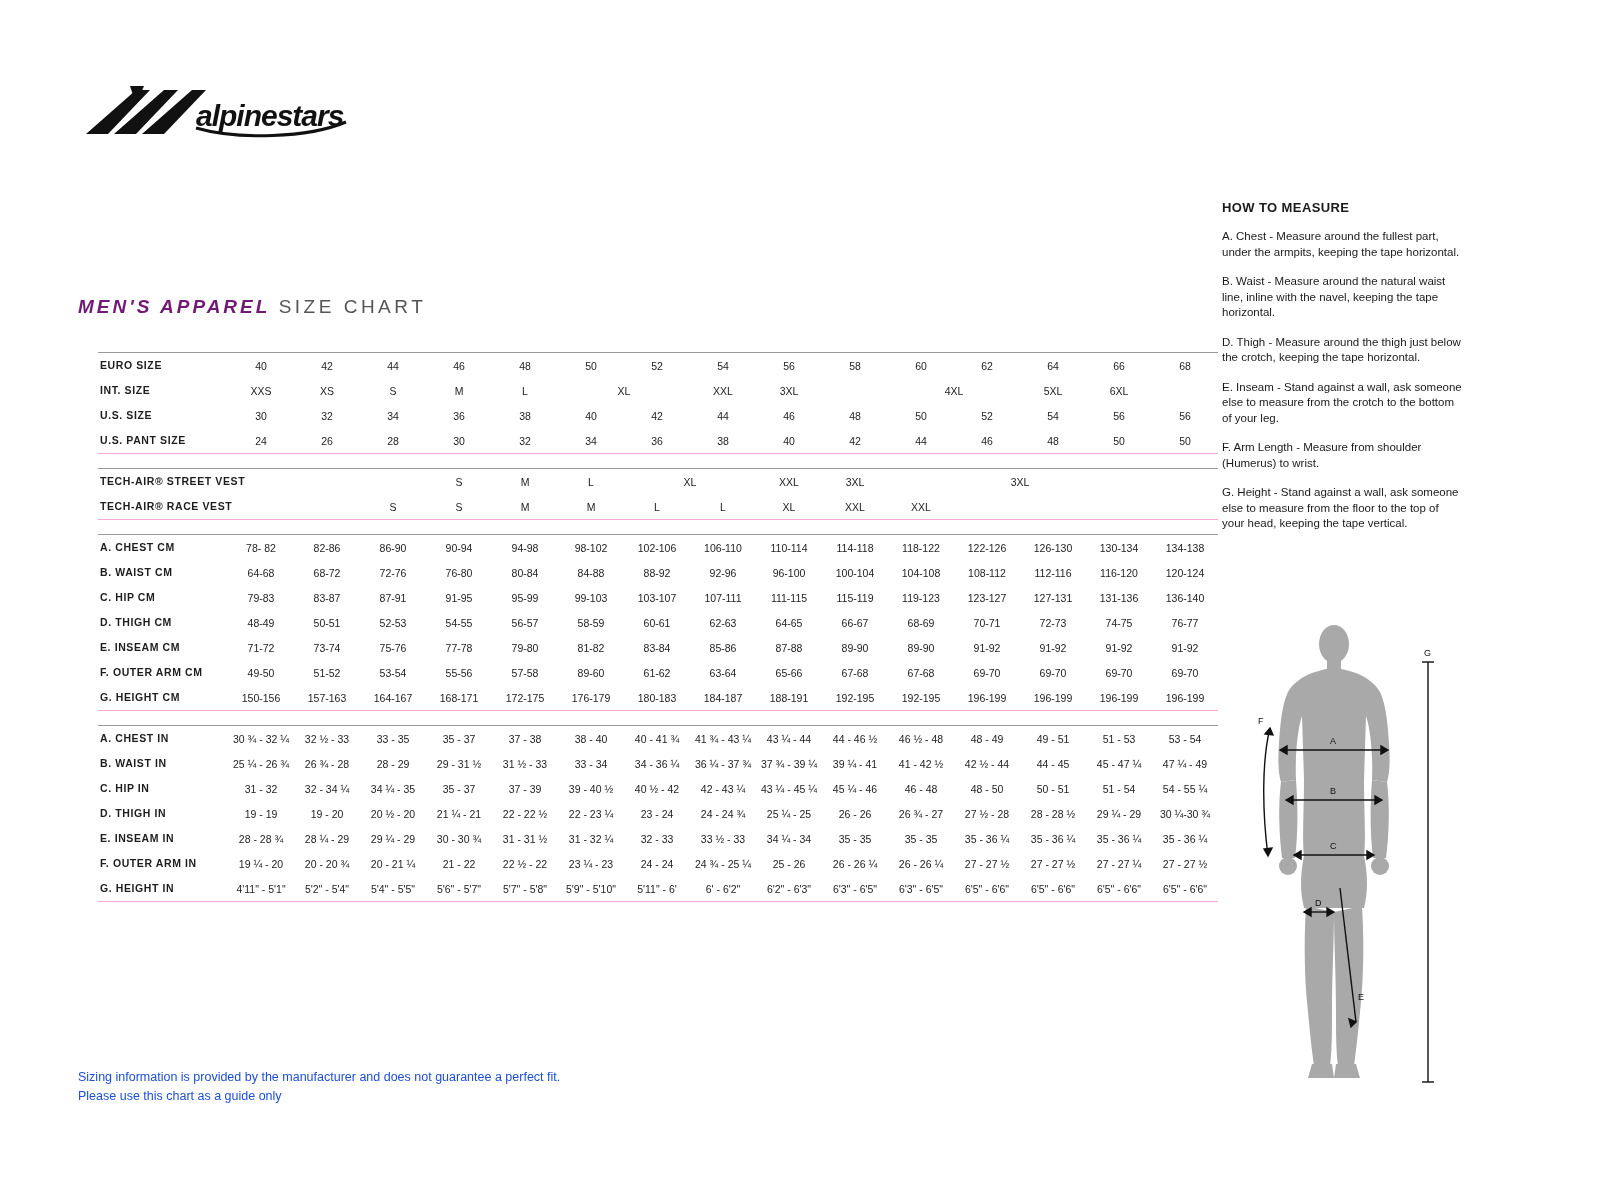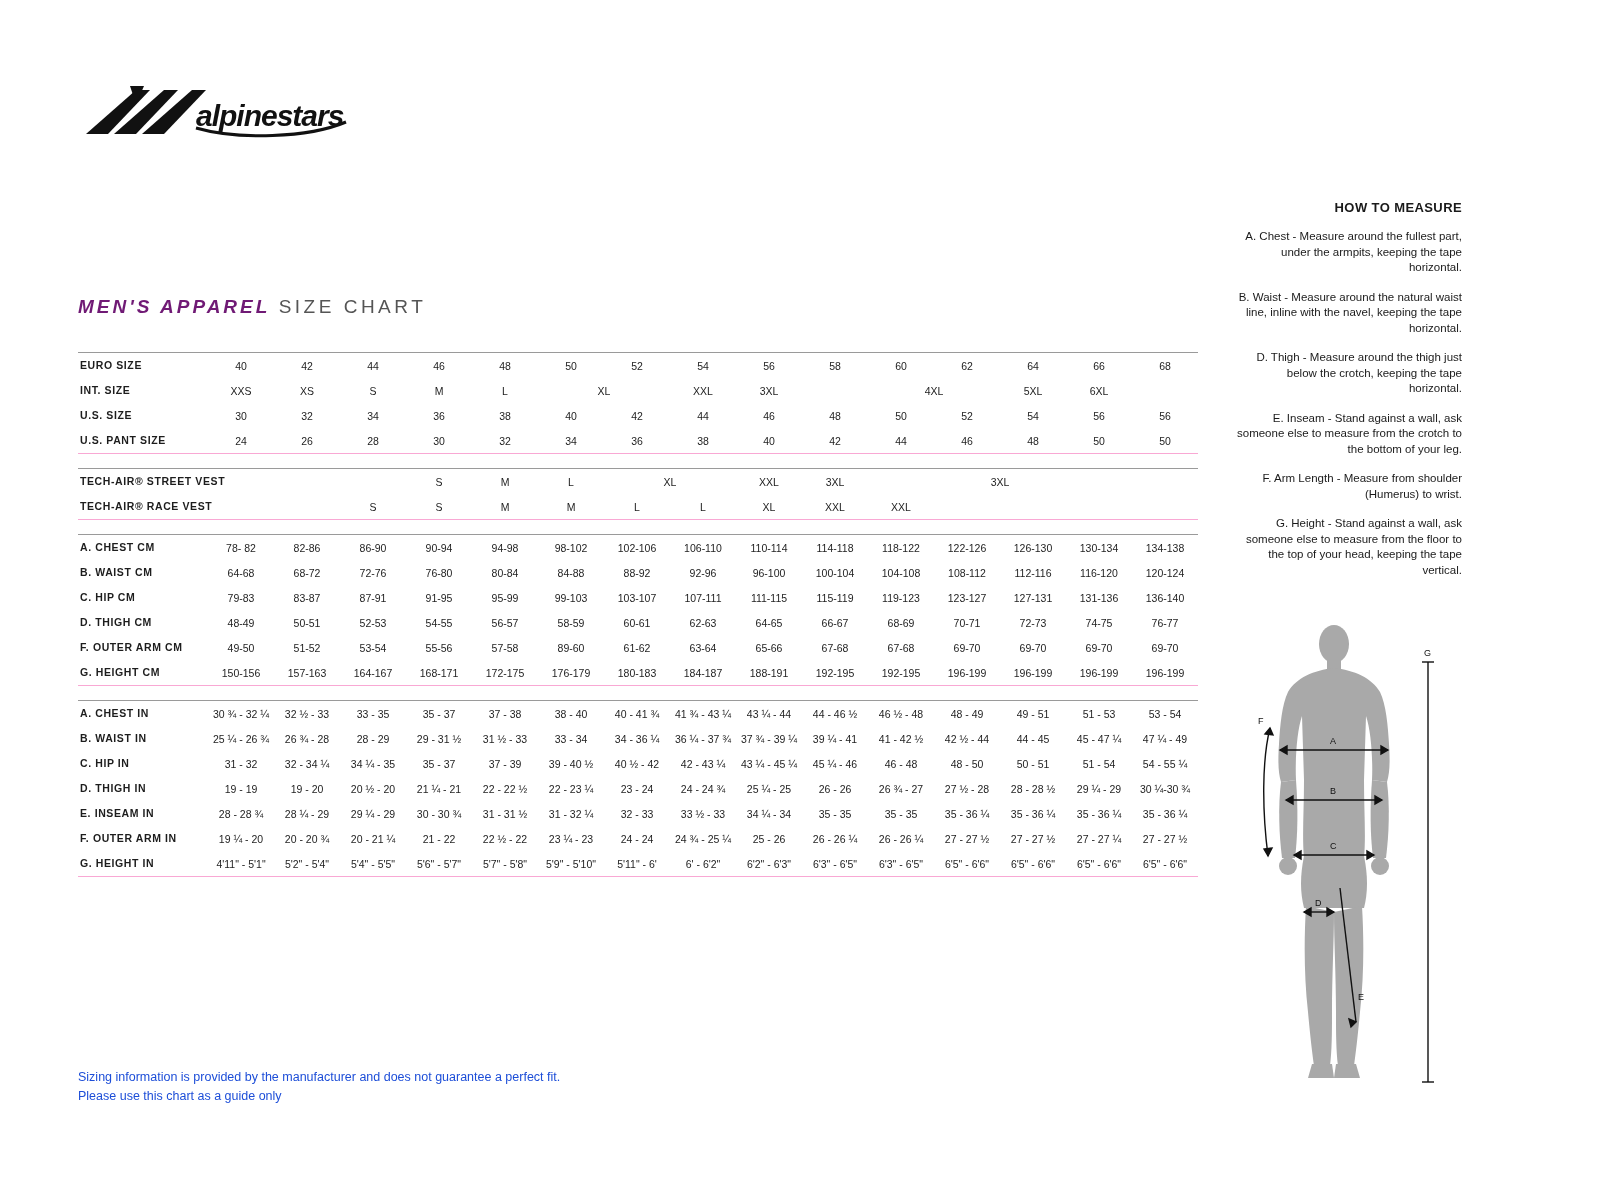--- a/index.html
+++ b/index.html
@@ -49,20 +49,21 @@
   #chart {
     position: absolute;
     left: 78px;
     top: 352px;
     width: 1096px;
   }
   table.sizetable {
     border-collapse: collapse;
     width: 1096px;
     table-layout: fixed;
+    margin-left: 20px;
   }
   table.sizetable td {
     font-size: 10.5px;
     color: #1d1d1d;
     padding: 0;
     height: 25px;
     vertical-align: middle;
     text-align: center;
     white-space: nowrap;
   }
@@ -90,32 +91,31 @@
     color: #1d4ed8;
     line-height: 1.55;
   }
 
   
   #howto {
     position: absolute;
     left: 1222px;
     top: 200px;
     width: 240px;
-    text-align: right;
   }
   #howto h2 {
     font-size: 13px;
     font-weight: bold;
     letter-spacing: 0.4px;
     margin: 0 0 14px 0;
   }
   #howto p {
     font-size: 11.5px;
     line-height: 1.35;
-    margin: 0 0 14px 12px;
+    margin: 0 0 14px 0;
     color: #1a1a1a;
   }
 
   
   #figure {
     position: absolute;
     left: 1222px;
     top: 620px;
     width: 250px;
     height: 480px;
@@ -337,20 +337,38 @@
           <td>62-63</td>
           <td>64-65</td>
           <td>66-67</td>
           <td>68-69</td>
           <td>70-71</td>
           <td>72-73</td>
           <td>74-75</td>
           <td>76-77</td>
         </tr>
         <tr>
+          <td class="rowhead">E. INSEAM CM</td>
+          <td>71-72</td>
+          <td>73-74</td>
+          <td>75-76</td>
+          <td>77-78</td>
+          <td>79-80</td>
+          <td>81-82</td>
+          <td>83-84</td>
+          <td>85-86</td>
+          <td>87-88</td>
+          <td>89-90</td>
+          <td>89-90</td>
+          <td>91-92</td>
+          <td>91-92</td>
+          <td>91-92</td>
+          <td>91-92</td>
+        </tr>
+        <tr>
           <td class="rowhead">F. OUTER ARM CM</td>
           <td>49-50</td>
           <td>51-52</td>
           <td>53-54</td>
           <td>55-56</td>
           <td>57-58</td>
           <td>89-60</td>
           <td>61-62</td>
           <td>63-64</td>
           <td>65-66</td>

